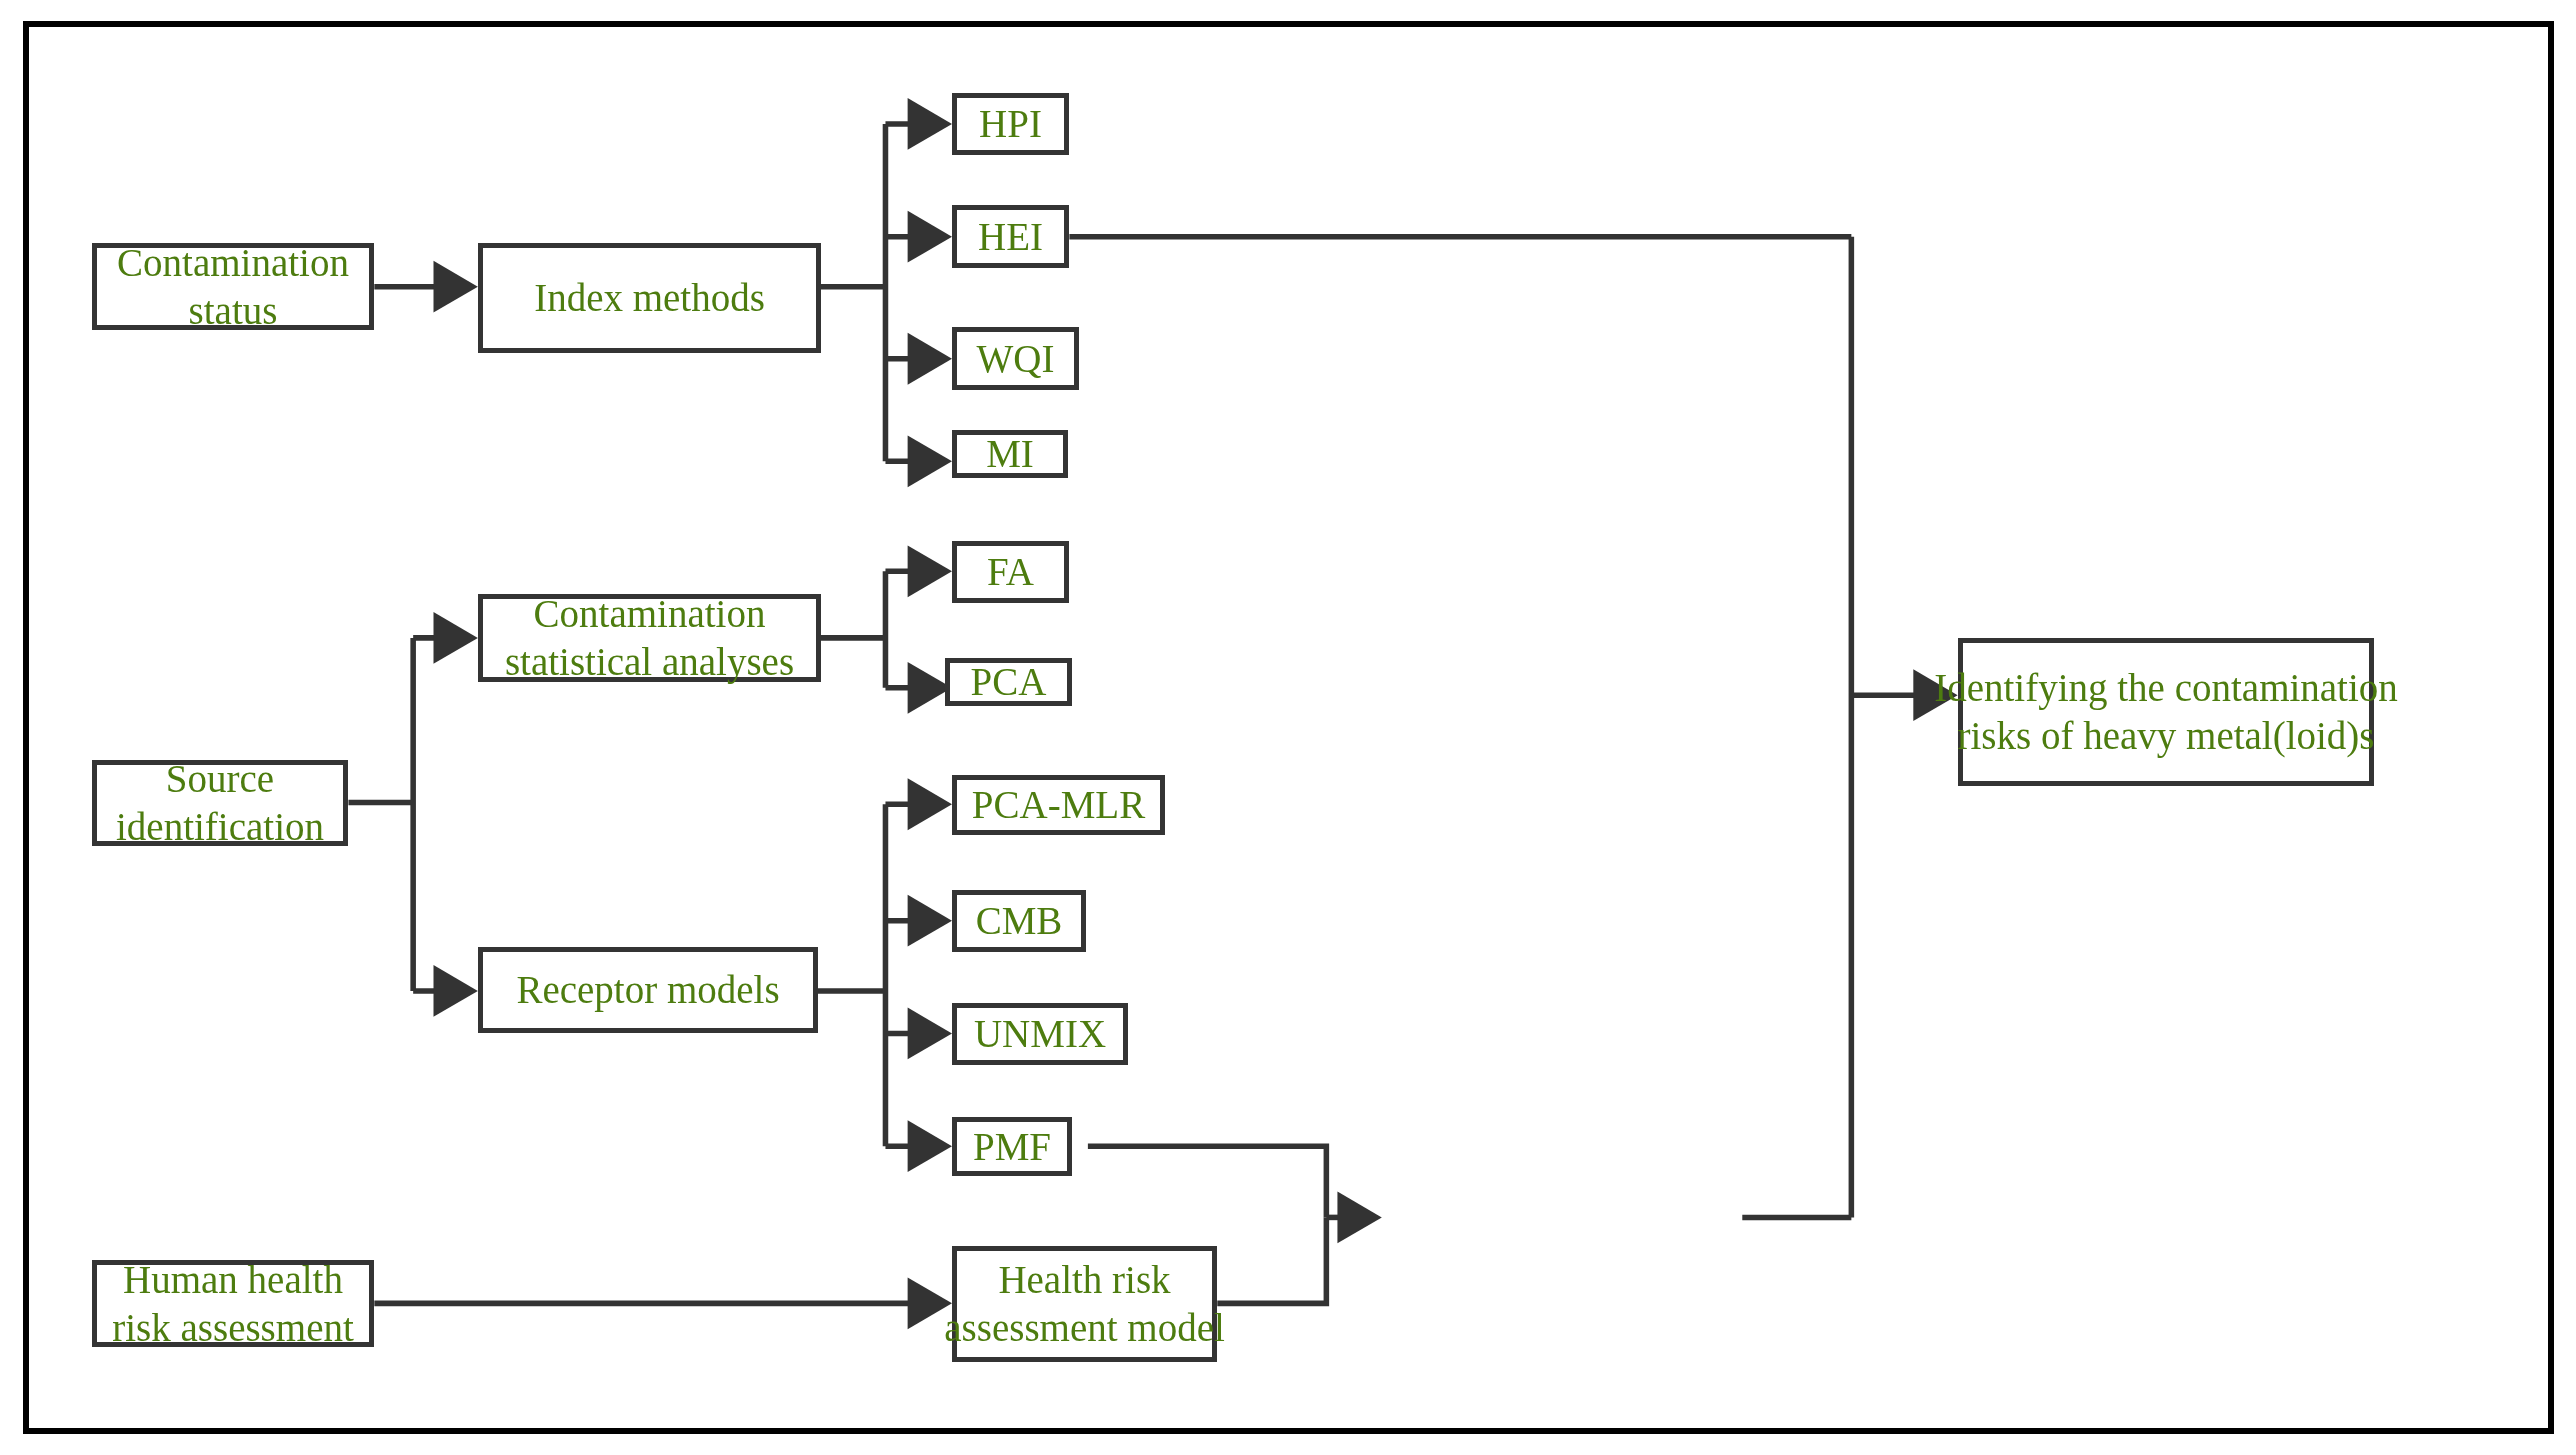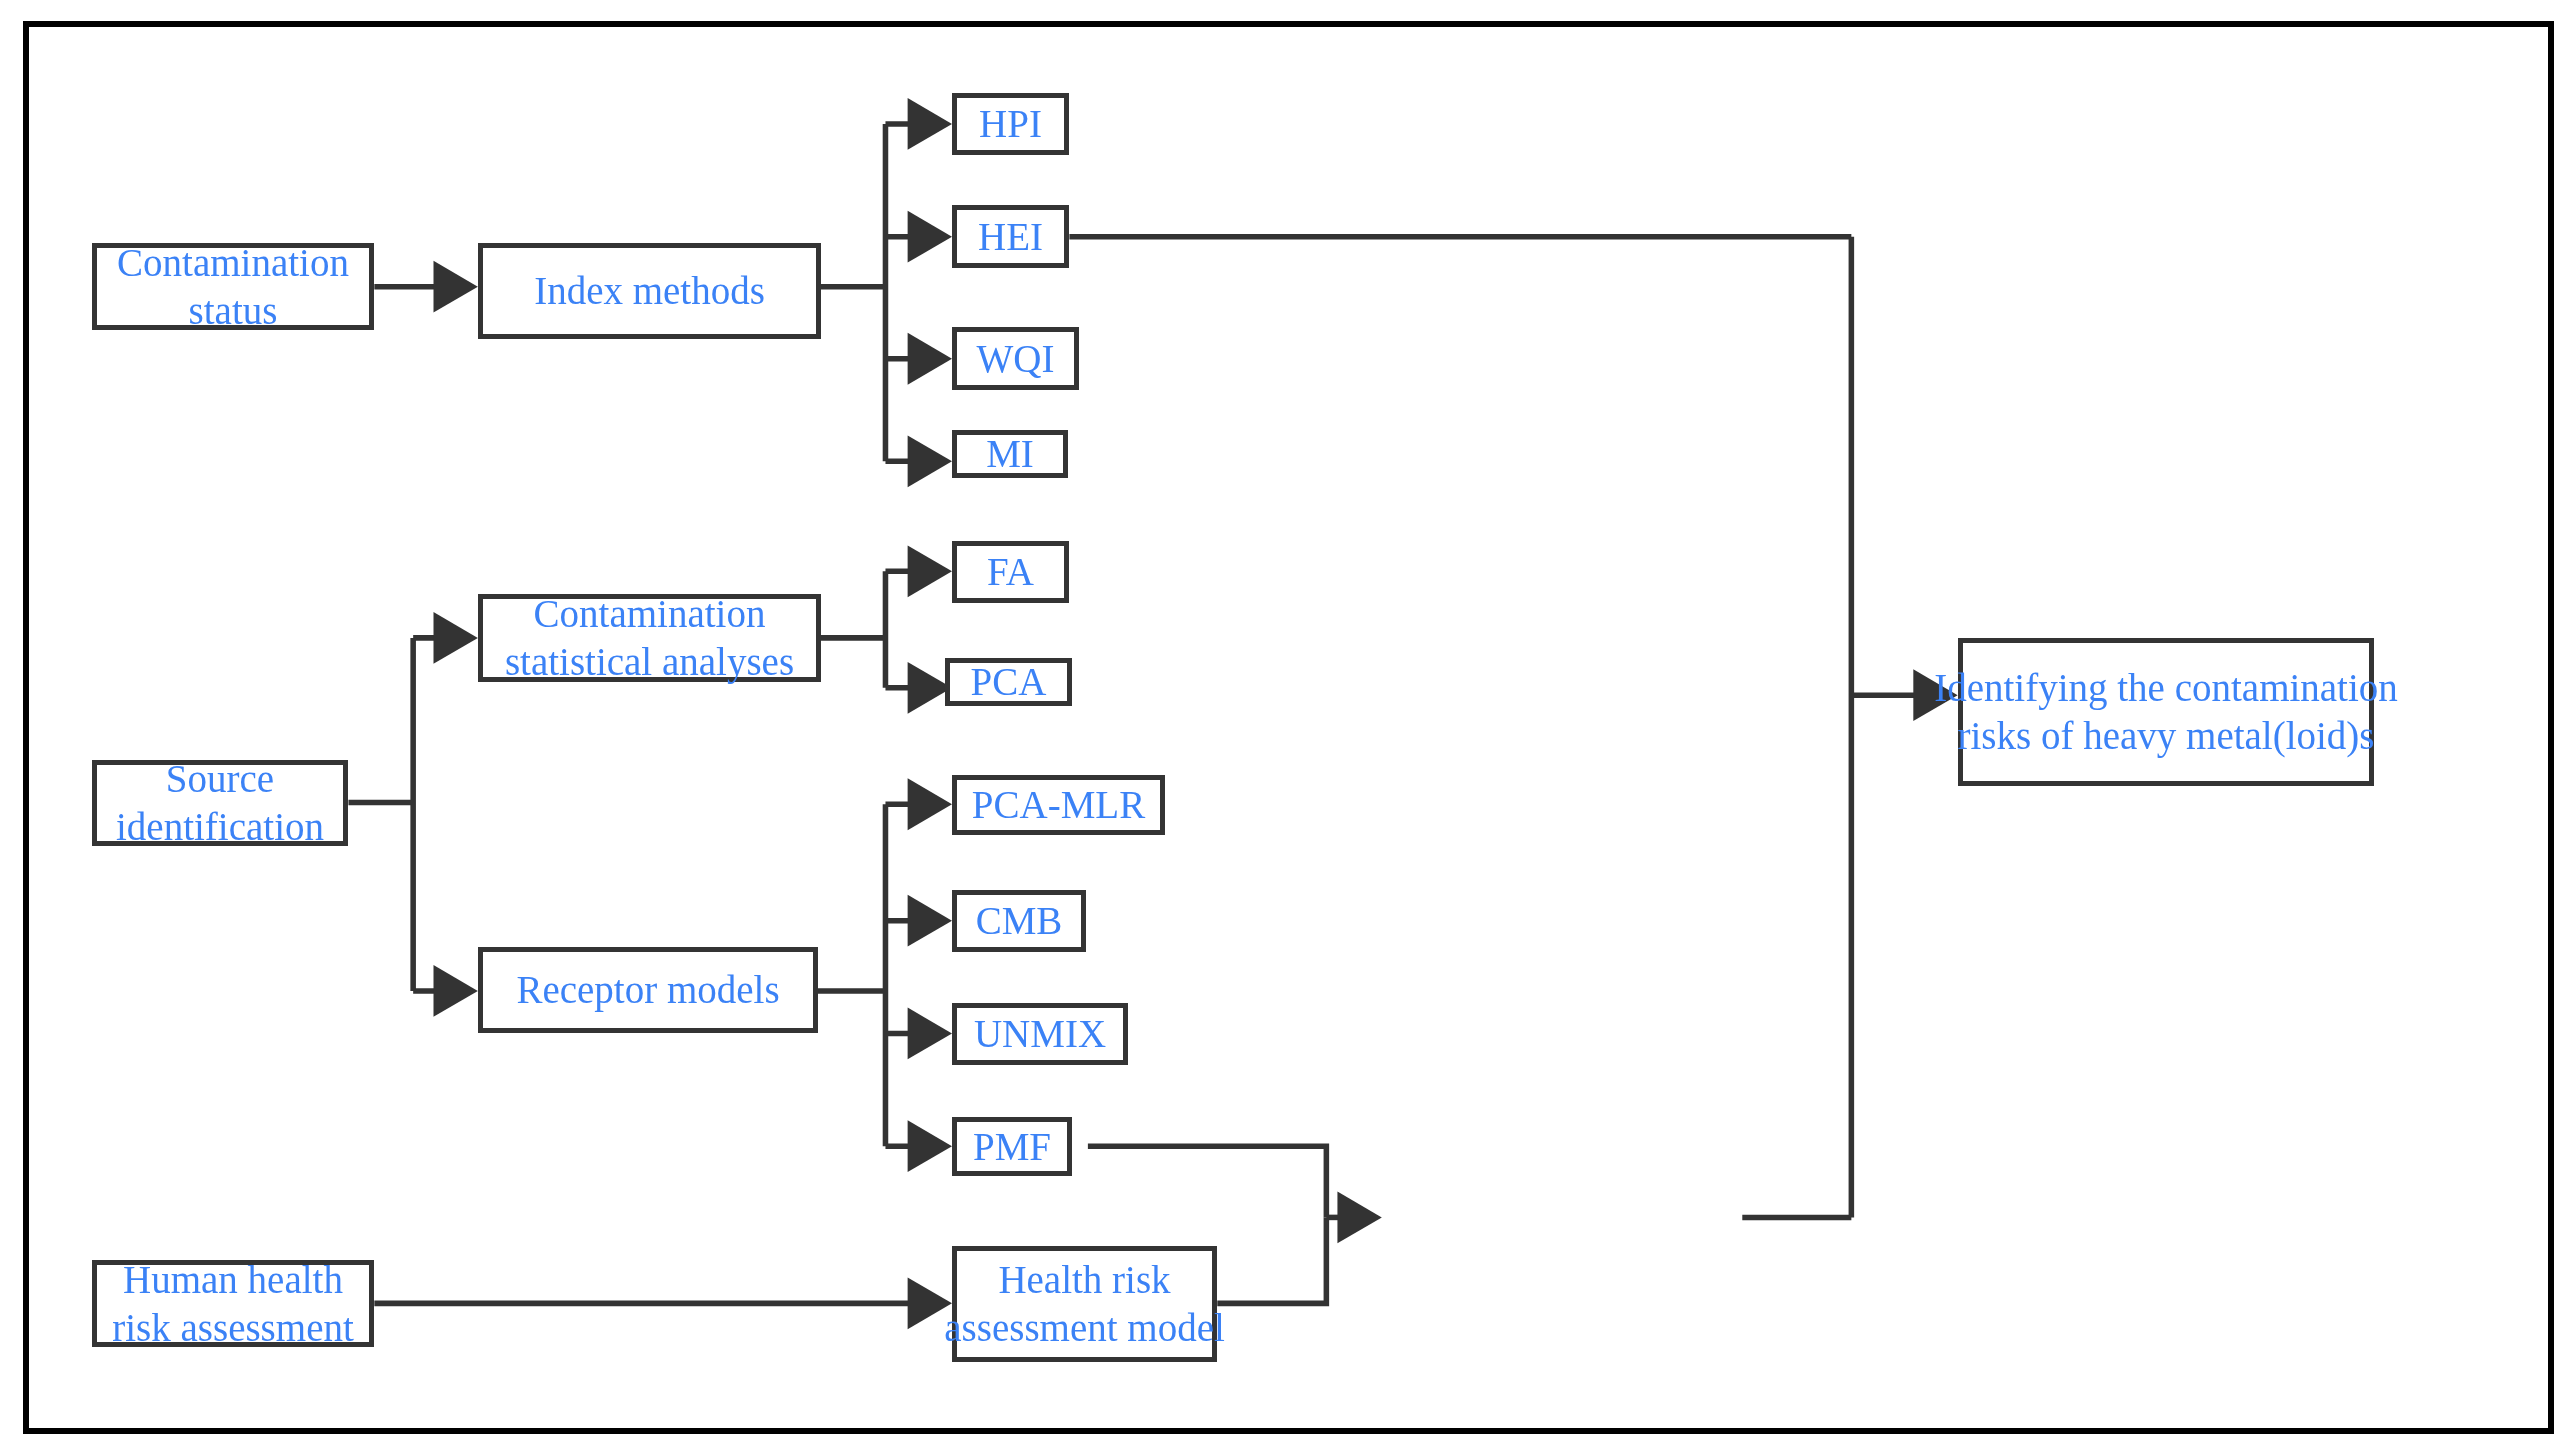--- a/index.html
+++ b/index.html
@@ -22,21 +22,21 @@
   }
   .node {
     position: absolute;
     border: 5.5px solid #343434;
     background: #ffffff;
     display: flex;
     flex-direction: column;
     justify-content: center;
     align-items: center;
     text-align: center;
-    color: #3b82f6;
+    color: #4d7c0f;
     font-size: 39px;
     line-height: 1.22;
     z-index: 2;
   }
   .node .ln { white-space: nowrap; }
   #edges {
     position: absolute;
     left: 0; top: 0;
     width: 2576px; height: 1456px;
     z-index: 1;
@@ -118,21 +118,21 @@
       <path d="M1157,256 H2003 M2003,256 V1317 M2003,752 H2078"></path>
       <polygon points="2118,752 2070,724 2070,780"></polygon>
     </g>
   </svg>
 
   <div class="node" style="left:92px;top:243px;width:282px;height:87px">
     <div class="ln">Contamination</div>
     <div class="ln">status</div>
   </div>
 
-  <div class="node" style="left:478px;top:243px;width:343px;height:96px">
+  <div class="node" style="left:478px;top:243px;width:343px;height:110px">
     <div class="ln">Index methods</div>
   </div>
 
   <div class="node" style="left:952px;top:93px;width:117px;height:62px">
     <div class="ln">HPI</div>
   </div>
 
   <div class="node" style="left:952px;top:205px;width:117px;height:63px">
     <div class="ln">HEI</div>
   </div>

